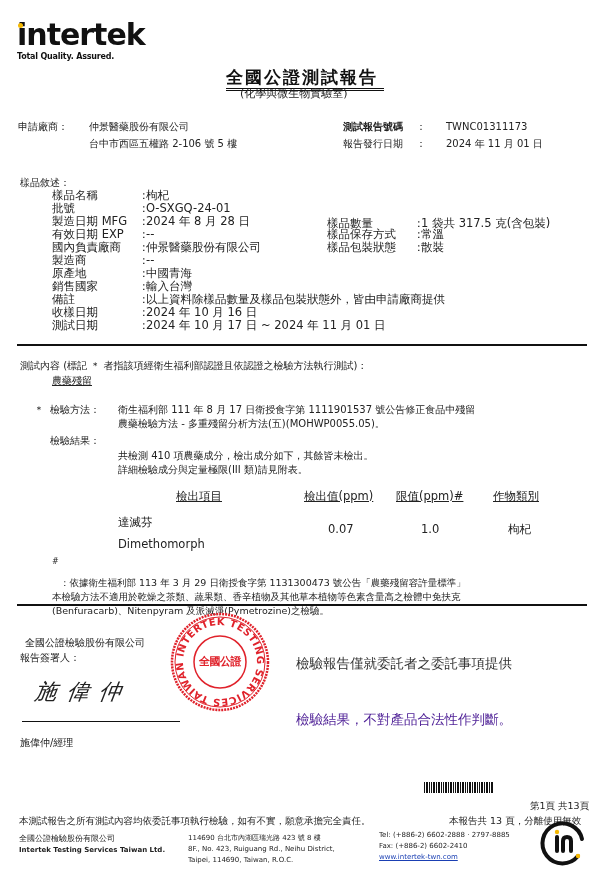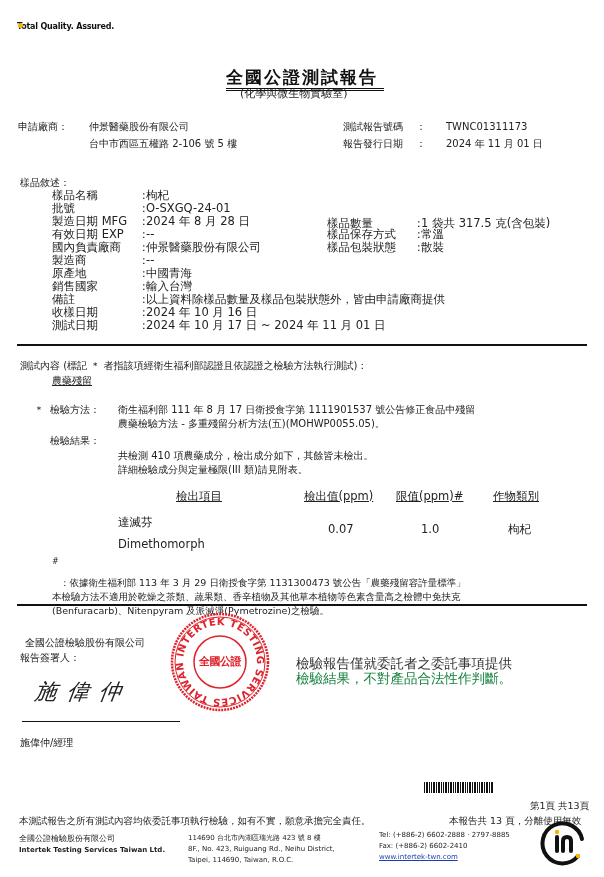--- a/index.html
+++ b/index.html
@@ -37,33 +37,34 @@
   .sig-line { height:1px; background:#111; }
   .barcode { display:flex; height:11px; gap:1px; }
   .barcode span { display:block; background:#111; }
   .link { color:#1a3fb3; text-decoration:underline; }
 </style>
 </head>
 <body>
 
 <div class="abs" style="left:17px;top:20px;">
   <div class="logo-dot abs" style="left:1px;top:3px;"></div>
+  <div class="logo-word">intertek</div>
   <div class="logo-tag" style="margin-top:2px;">Total Quality. Assured.</div>
 </div>
 
 <div class="abs title" style="left:226px;top:66px;">全國公證測試報告</div>
 <div class="abs title-rule" style="left:226px;top:88px;width:158px;"></div>
 <div class="abs title-rule" style="left:226px;top:90px;width:158px;"></div>
 <div class="abs subtitle" style="left:240px;top:86px;">(化學與微生物實驗室)</div>
 
 <div class="abs t12" style="left:18px;top:120px;">申請廠商：</div>
 <div class="abs t12" style="left:89px;top:120px;">仲景醫藥股份有限公司</div>
 <div class="abs t12" style="left:89px;top:137px;">台中市西區五權路 2-106 號 5 樓</div>
 
-<div class="abs t12" style="left:343px;top:120px;">測試報告號碼</div>
+<div class="abs t12" style="left:343px;top:120px;font-weight:bold;">測試報告號碼</div>
 <div class="abs t12" style="left:416px;top:120px;">：</div>
 <div class="abs t12" style="left:446px;top:120px;">TWNC01311173</div>
 <div class="abs t12" style="left:343px;top:137px;">報告發行日期</div>
 <div class="abs t12" style="left:416px;top:137px;">：</div>
 <div class="abs t12" style="left:446px;top:137px;">2024 年 11 月 01 日</div>
 
 <div class="abs t12" style="left:20px;top:176px;">樣品敘述：</div>
 
 <div class="kv" style="top:189px;"><span class="k">樣品名稱</span><span class="c">：</span><span>枸杞</span></div>
 <div class="kv" style="top:202px;"><span class="k">批號</span><span class="c">：</span><span>O-SXGQ-24-01</span></div>
@@ -130,21 +131,21 @@
     <circle cx="50" cy="50" r="45" fill="none" stroke="#e0222b" stroke-width="1"></circle>
     <circle cx="50" cy="50" r="26" fill="none" stroke="#e0222b" stroke-width="1.5"></circle>
     <text font-family="DejaVu Sans, sans-serif" font-size="10" font-weight="bold" fill="#e0222b" letter-spacing="0.5">
       <textPath href="#sealArc" startOffset="2%">INTERTEK TESTING SERVICES TAIWAN LTD. ·</textPath>
     </text>
   </svg>
   <div class="abs" style="left:27px;top:42px;width:46px;text-align:center;color:#e0222b;font-size:11px;font-weight:bold;letter-spacing:-0.5px;">全國公證</div>
 </div>
 
 <div class="abs" style="left:296px;top:655px;font-size:13.5px;line-height:16px;color:#333;">檢驗報告僅就委託者之委託事項提供</div>
-<div class="abs" style="left:296px;top:670px;font-size:13.5px;line-height:16px;color:#15803d;">檢驗結果，不對產品合法性作判斷。</div>
+<div class="abs" style="left:296px;top:711px;font-size:13.5px;line-height:16px;color:#4c1d95;">檢驗結果，不對產品合法性作判斷。</div>
 
 <div class="abs barcode" style="left:424px;top:782px;">
   <span style="width:1px"></span>
     <span style="width:2px"></span>
     <span style="width:1px"></span>
     <span style="width:1px"></span>
     <span style="width:2px"></span>
     <span style="width:1px"></span>
     <span style="width:2px"></span>
     <span style="width:1px"></span>

